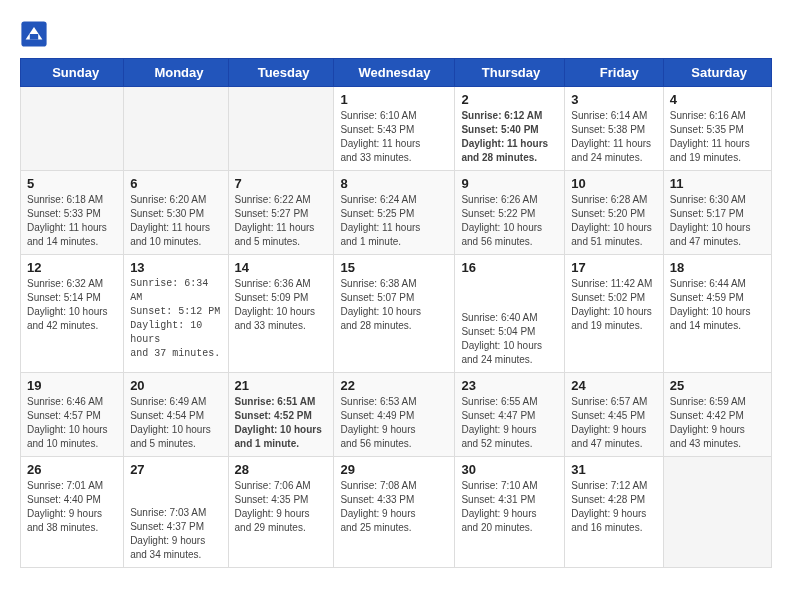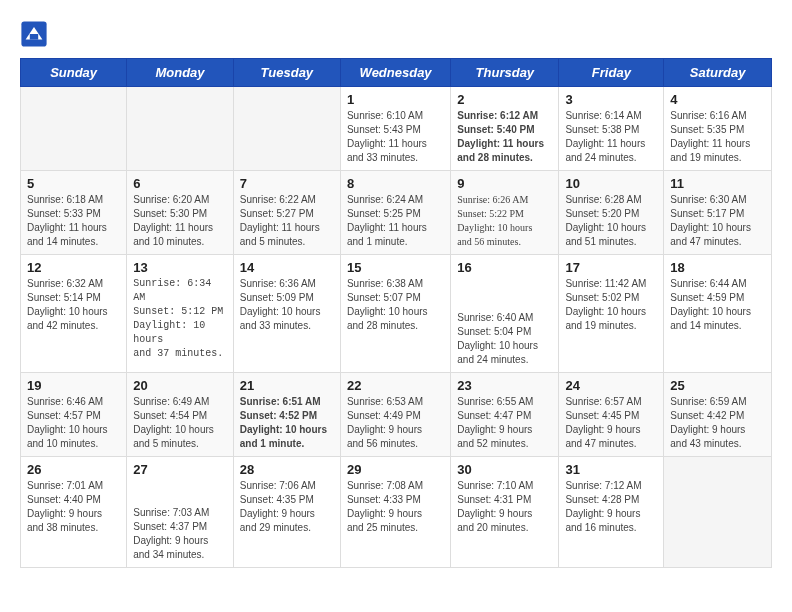--- a/index.html
+++ b/index.html
@@ -48,25 +48,24 @@
       color: #444;
     }
     .calendar {
       width: 100%;
       border-collapse: collapse;
       border: 1px solid #ccc;
     }
     .calendar th {
       background-color: #2255bb;
       color: #fff;
-      text-align: center;
-      padding: 6px 12px;
+      text-align: right;
+      padding: 6px 24px;
       font-size: 13px;
       border: 1px solid #1a44aa;
-      font-style: italic;
     }
     .calendar td {
       vertical-align: top;
       padding: 5px 6px;
       border: 1px solid #ddd;
       font-size: 10.5px;
       color: #333;
       width: 113px;
       min-height: 80px;
       background: #fff;
@@ -181,21 +180,21 @@
         </td>
         <td>
           <span class="day-number">8</span>
           <div class="day-info" style="white-space: pre-line;">Sunrise: 6:24 AM
 Sunset: 5:25 PM
 Daylight: 11 hours
 and 1 minute.</div>
         </td>
         <td>
           <span class="day-number">9</span>
-          <div class="day-info" style="white-space: pre-line; font-family: Liberation Serif, serif;">Sunrise: 6:26 AM
+          <div class="day-info" style="white-space: pre-line;">Sunrise: 6:26 AM
 Sunset: 5:22 PM
 Daylight: 10 hours
 and 56 minutes.</div>
         </td>
         <td>
           <span class="day-number">10</span>
           <div class="day-info" style="white-space: pre-line;">Sunrise: 6:28 AM
 Sunset: 5:20 PM
 Daylight: 10 hours
 and 51 minutes.</div>

